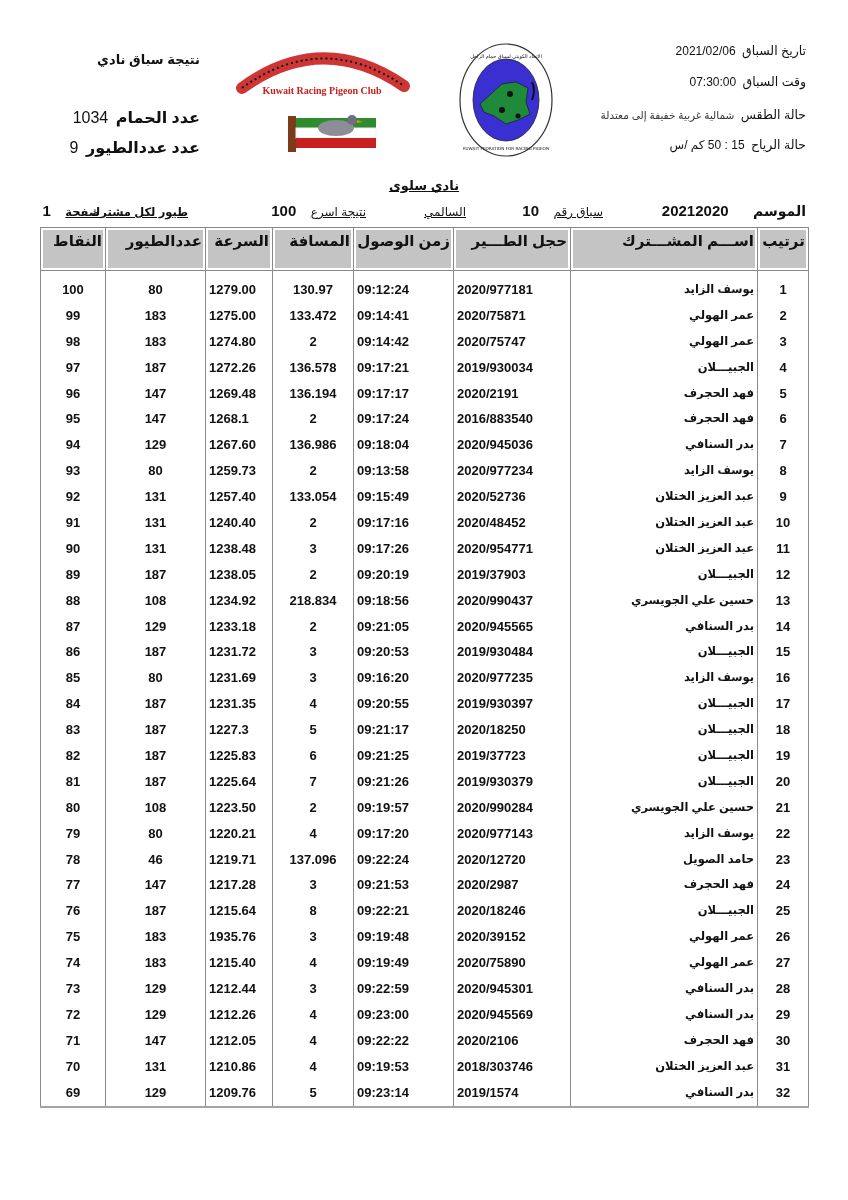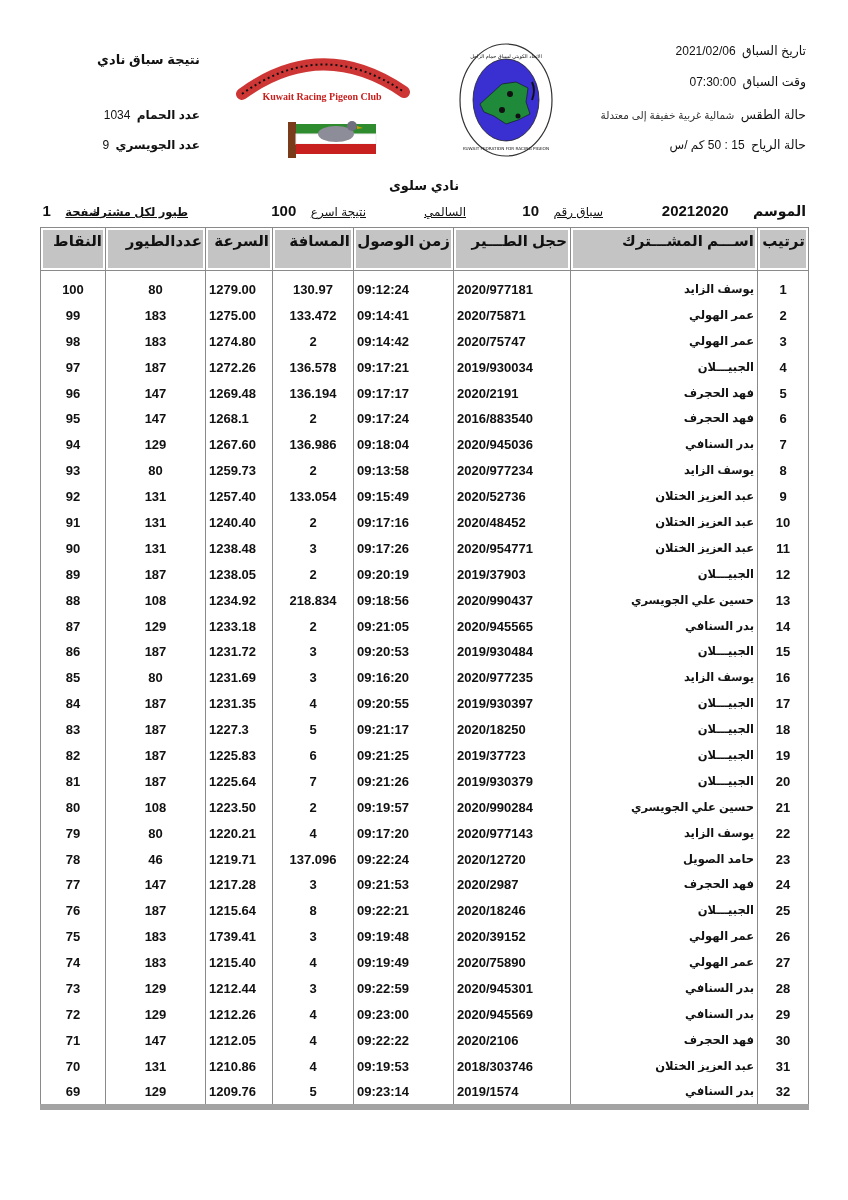--- a/index.html
+++ b/index.html
@@ -7,42 +7,42 @@
   body { position: relative; font-family: "Liberation Sans", "DejaVu Sans", sans-serif; color: #111; }
 
   
   .info-line { position: absolute; right: 42px; font-size: 12px; white-space: nowrap; direction: rtl; }
   .info-line b { font-weight: normal; font-size: 12.5px; }
   .info-line .val { font-weight: normal; margin-right: 3px; }
   .info-line .val.small { font-size: 10.5px; color: #333; }
 
   
   .left-title { position: absolute; right: 648px; top: 52px; font-size: 13px; font-weight: bold; direction: rtl; white-space: nowrap; text-align: center; }
-  .left-line { position: absolute; right: 648px; font-size: 12px; direction: rtl; white-space: nowrap; }
+  .left-line { position: absolute; right: 648px; font-size: 16px; direction: rtl; white-space: nowrap; }
   .left-line b { font-weight: bold; }
   .left-line .val { margin-right: 3px; }
 
   
-  .logo-club { position: absolute; left: 232px; top: 44px; width: 180px; height: 118px; text-align: center; }
+  .logo-club { position: absolute; left: 232px; top: 38px; width: 180px; height: 118px; text-align: center; }
   .logo-fed { position: absolute; left: 458px; top: 42px; width: 96px; height: 116px; }
 
-  .club-name { position: absolute; left: 0; width: 848px; top: 178px; text-align: center; font-size: 13px; font-weight: bold; direction: rtl; }
+  .club-name { position: absolute; left: 0; width: 848px; top: 178px; text-align: center; font-size: 13px; font-weight: bold; direction: rtl; text-decoration: underline; }
 
   
   .season-bar { position: absolute; top: 202px; height: 22px; font-weight: bold; white-space: nowrap; direction: rtl; }
   .sb-lbl { font-size: 14px; }
   .sb-big { font-size: 15px; }
   .sb-small { font-size: 12px; font-weight: normal; text-decoration: underline; }
 
   
   .results { position: absolute; left: 40px; top: 227px; width: 768px; border-collapse: collapse; direction: rtl; table-layout: fixed; }
   .results th { background: #c4c4c4; height: 43px; font-size: 15px; font-weight: bold; text-align: right; padding: 0 3px 10px 3px; vertical-align: top; padding-top: 4px; border: 1px solid #8a8a8a; box-shadow: inset 0 0 0 2px #ffffff; white-space: nowrap; }
   .results thead tr.spacer td { height: 6px; border-left: 1px solid #8a8a8a; border-right: 1px solid #8a8a8a; }
   .results td { height: 25.9px; font-size: 13px; font-weight: bold; border-left: 1px solid #8a8a8a; border-right: 1px solid #8a8a8a; padding: 0 3px; white-space: nowrap; line-height: 25px; }
-  .results tbody tr:last-child td { border-bottom: 6px solid #a3a3a3; height: 28px; margin-left: 44px; }
+  .results tbody tr:last-child td { border-bottom: 2px solid #a3a3a3; height: 28px; margin-left: 44px; }
   .c-rank { text-align: center; }
   .c-name { text-align: right; font-size: 11.5px !important; }
   .c-ring { text-align: left; direction: ltr; }
   .c-time { text-align: left; direction: ltr; }
   .c-dist { text-align: center; }
   .c-speed { text-align: left; direction: ltr; }
   .c-birds { text-align: center; }
   .c-points { text-align: center; }
   .results th.h-rank { text-align: center; padding-right: 2px; }
 </style>
@@ -94,21 +94,21 @@
     <polygon points="125,82 131,84 125,85" fill="#c9a000"></polygon>
   </svg>
 </div>
 
 <div class="left-title">نتيجة سباق نادي</div>
 <div class="left-line" style="top:108px;">
   <b>عدد الحمام</b>
   <span class="val">1034</span>
 </div>
 <div class="left-line" style="top:138px;">
-  <b>عدد الجويسري</b>
+  <b>عدد عددالطيور</b>
   <span class="val">9</span>
 </div>
 
 <div class="club-name">نادي سلوى</div>
 
 <div class="season-bar" style="right:42px;">
   <span class="sb-lbl">الموسم</span>
   <span class="sb-big" style="margin-right:20px;">20212020</span>
 </div>
 <div class="season-bar" style="right:245px;">
@@ -413,21 +413,21 @@
     <td class="c-speed">1215.64</td>
     <td class="c-birds">187</td>
     <td class="c-points">76</td>
   </tr>
       <tr>
     <td class="c-rank">26</td>
     <td class="c-name">عمر الهولي</td>
     <td class="c-ring">2020/39152</td>
     <td class="c-time">09:19:48</td>
     <td class="c-dist">3</td>
-    <td class="c-speed">1739.41</td>
+    <td class="c-speed">1935.76</td>
     <td class="c-birds">183</td>
     <td class="c-points">75</td>
   </tr>
       <tr>
     <td class="c-rank">27</td>
     <td class="c-name">عمر الهولي</td>
     <td class="c-ring">2020/75890</td>
     <td class="c-time">09:19:49</td>
     <td class="c-dist">4</td>
     <td class="c-speed">1215.40</td>

